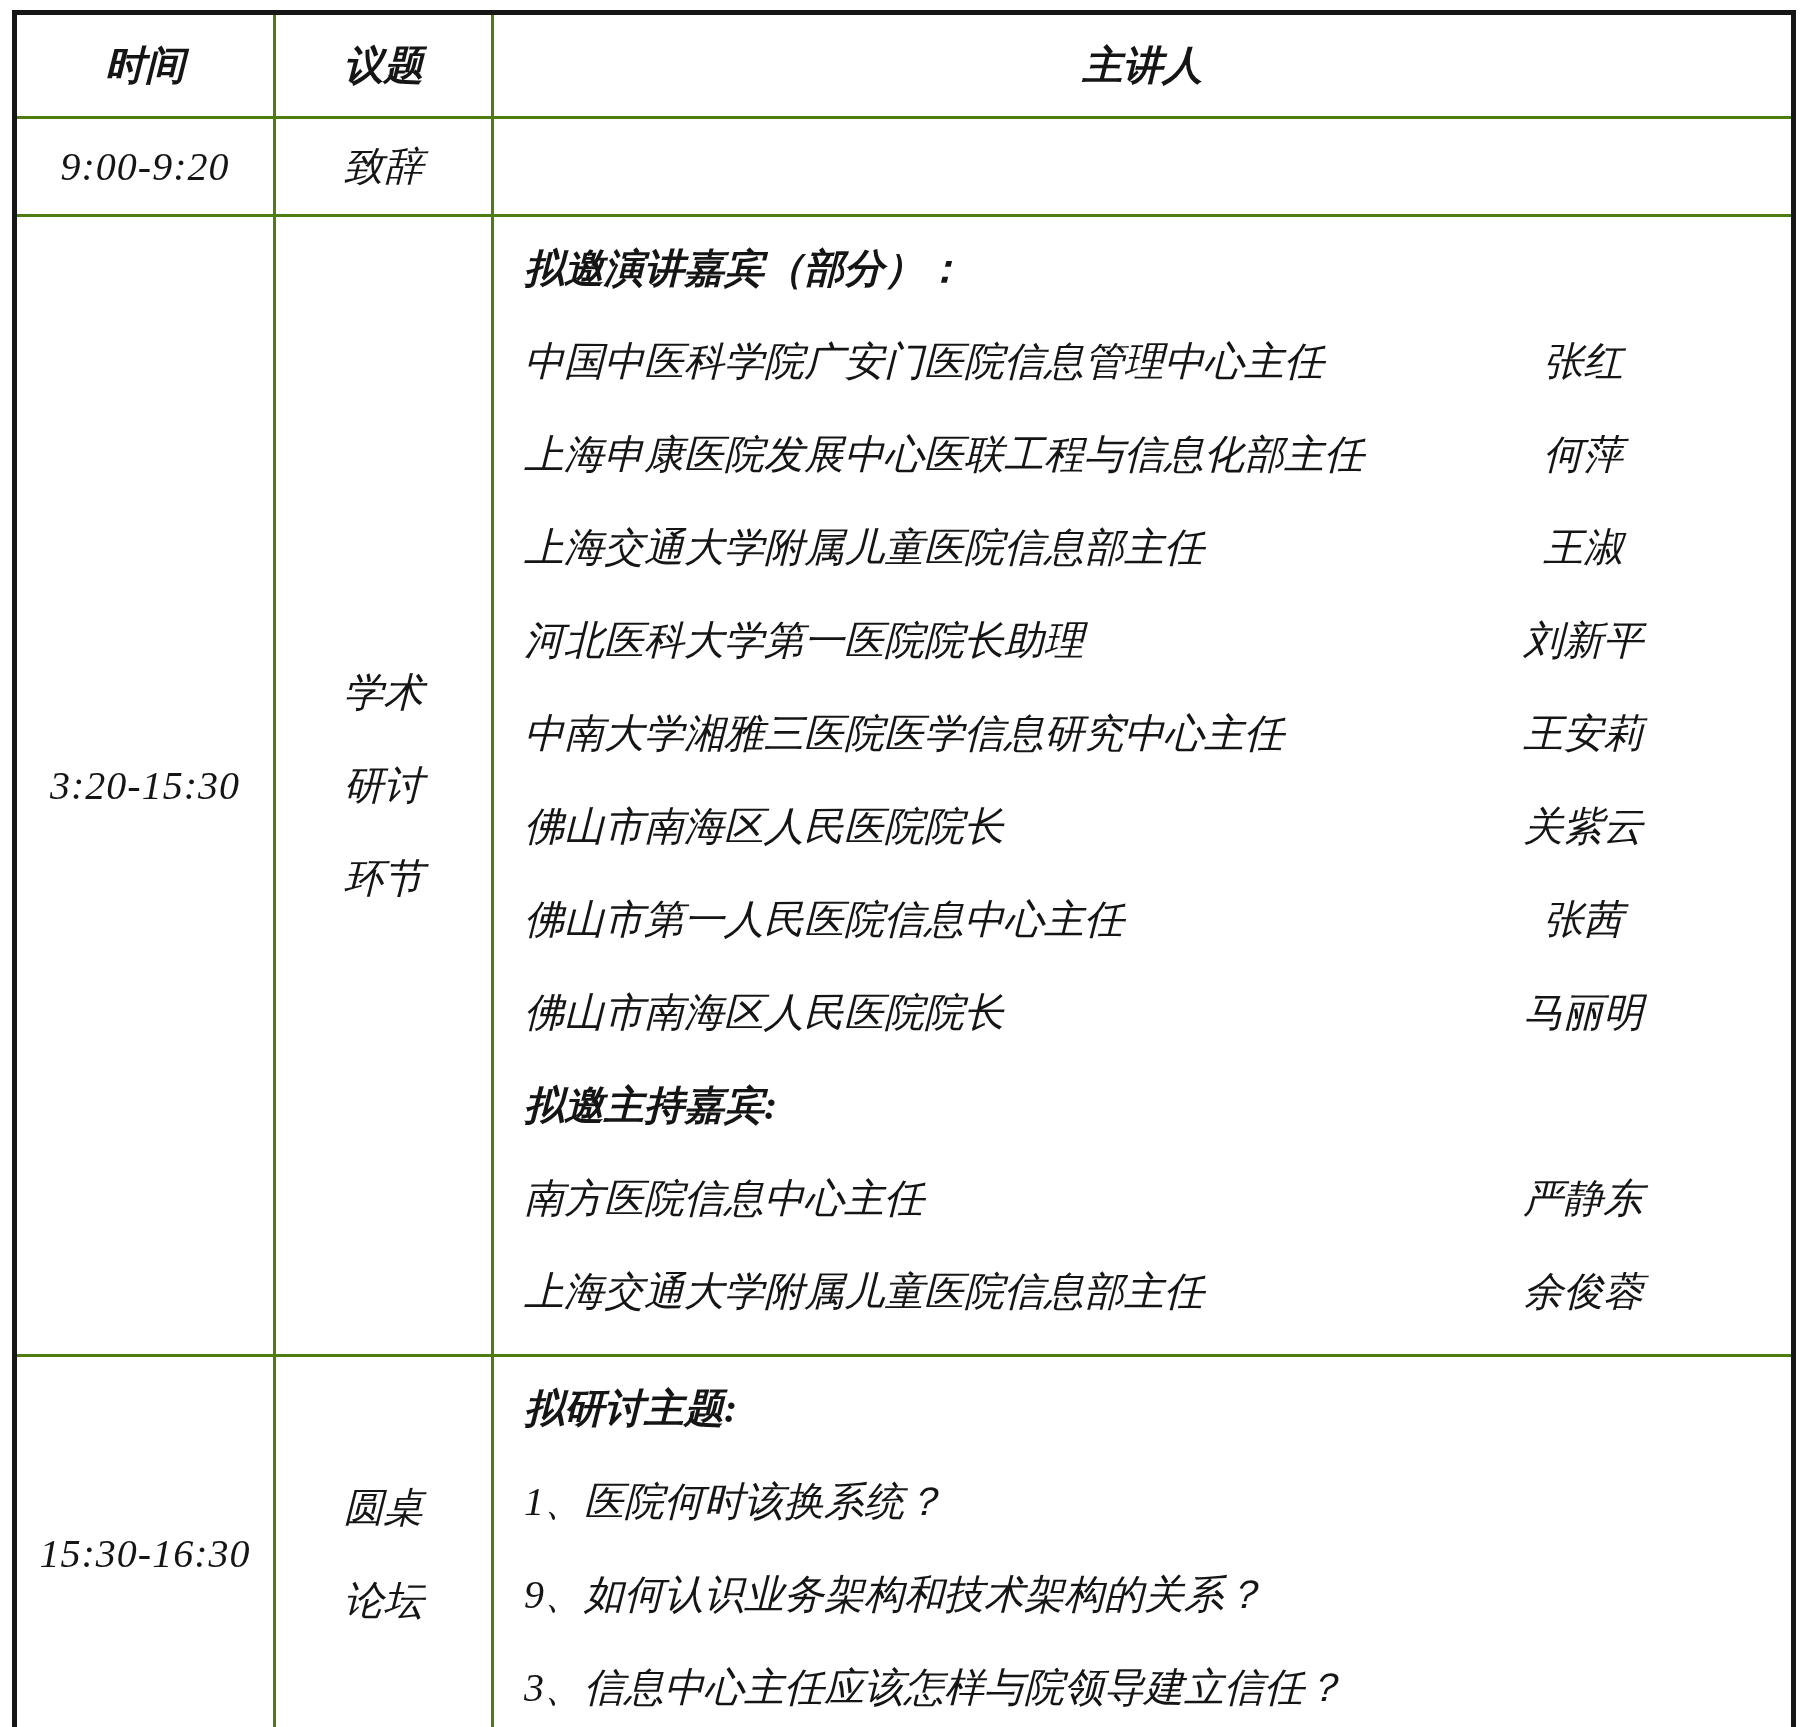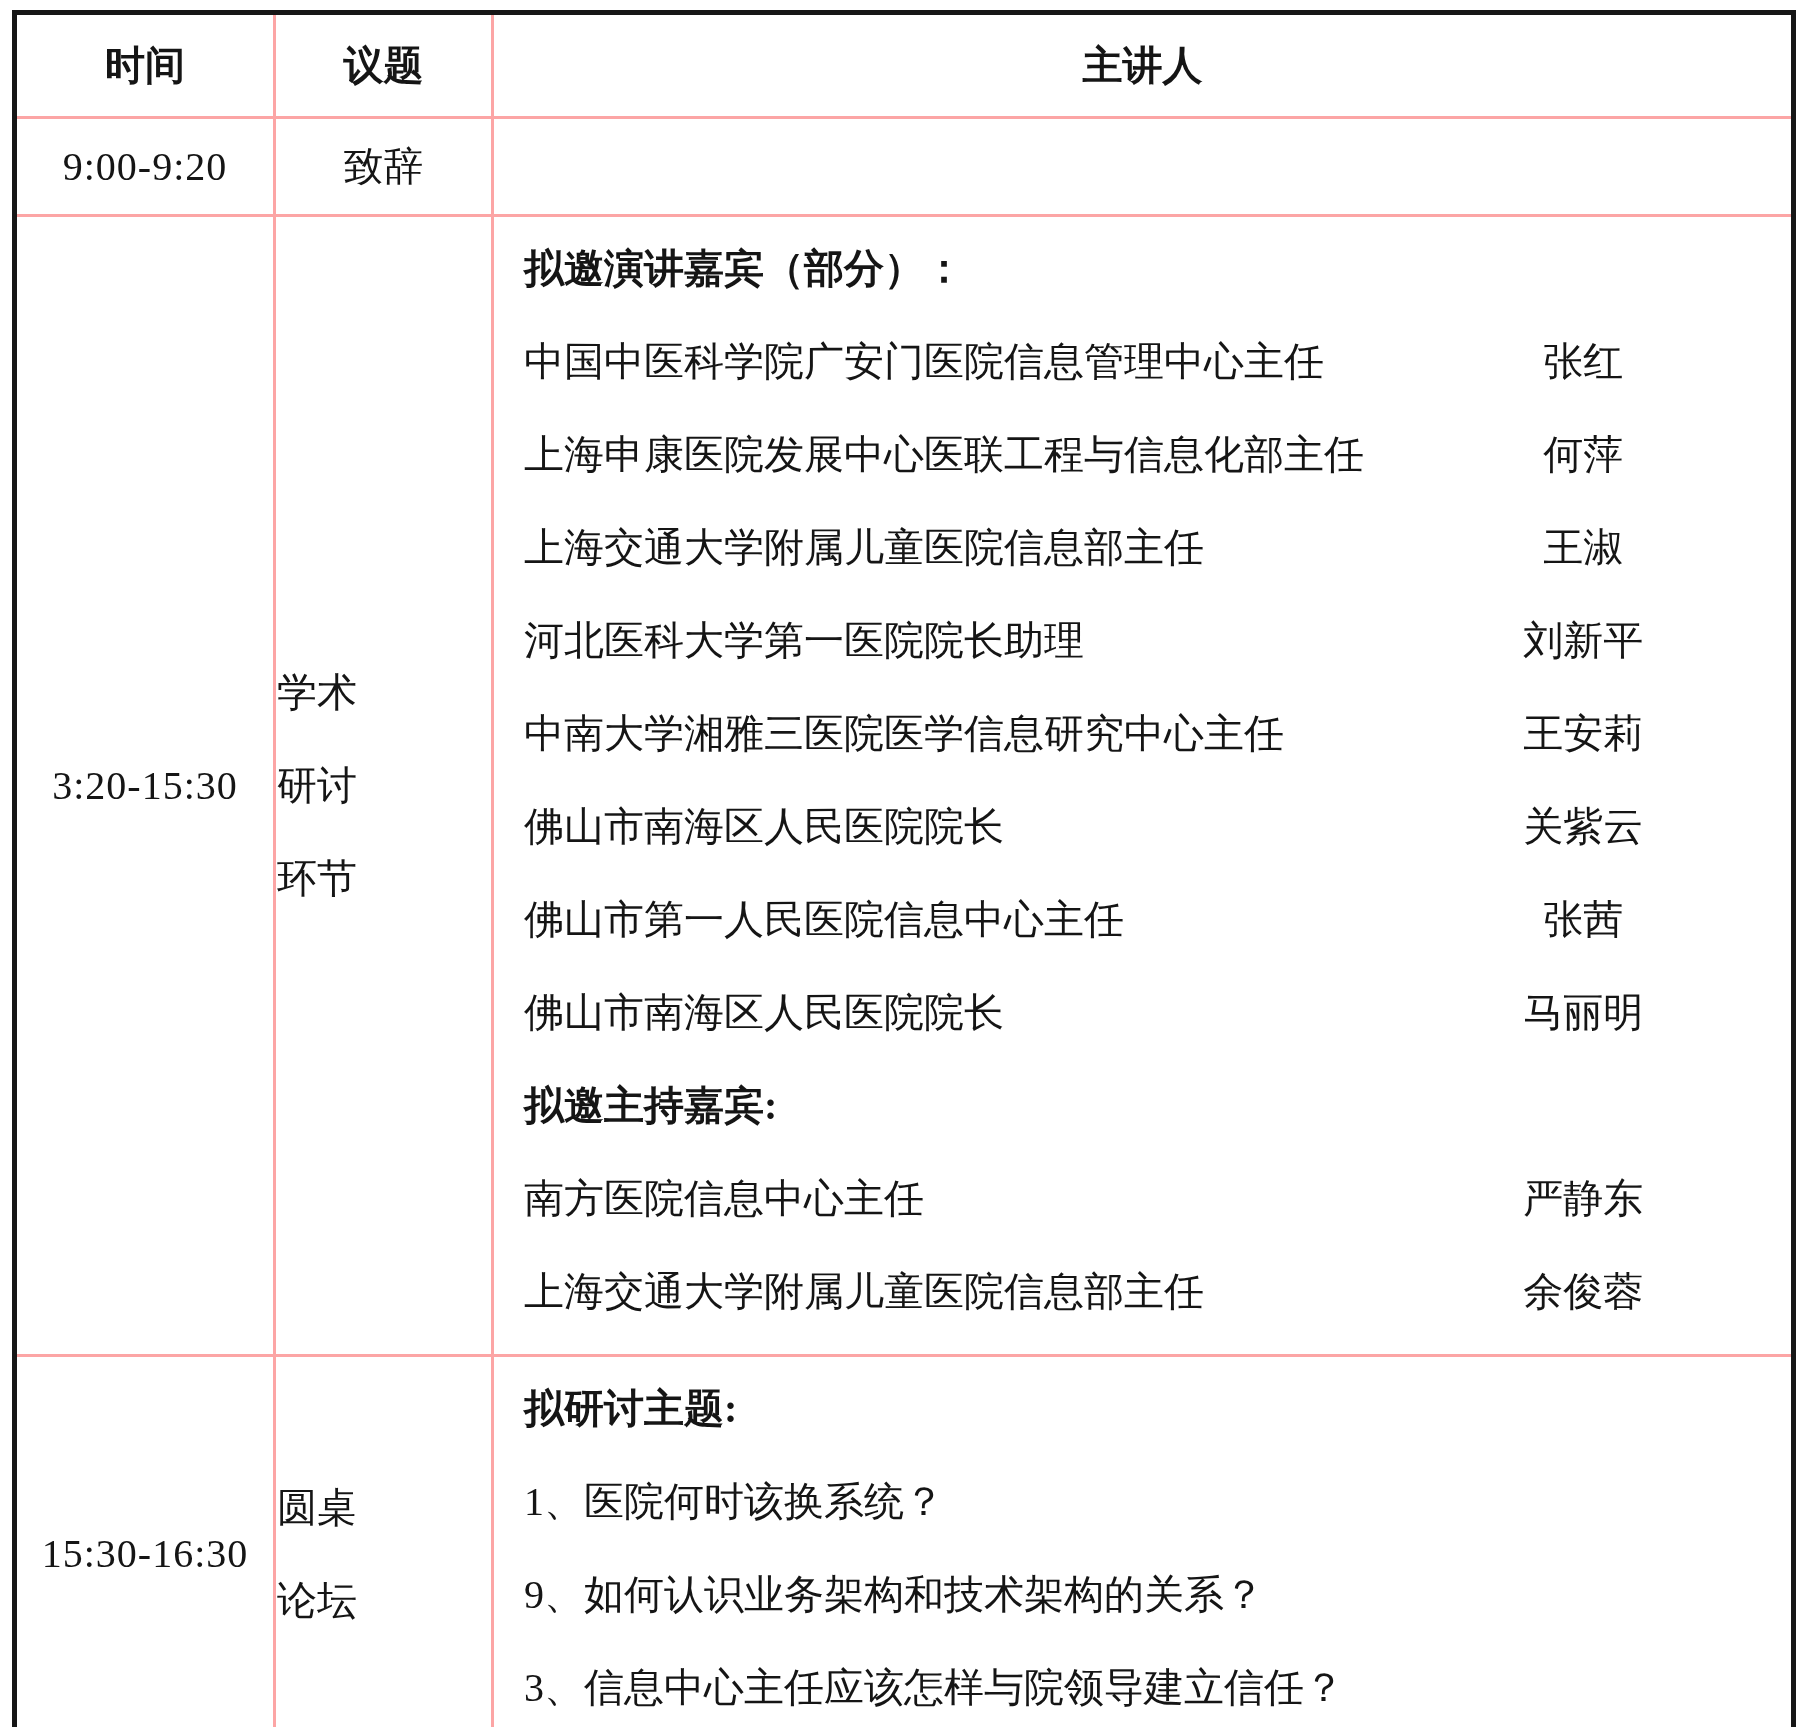--- a/index.html
+++ b/index.html
@@ -21,40 +21,41 @@
     position: absolute;
     left: 12px;
     top: 10px;
     width: 1784px;
     border-collapse: collapse;
     table-layout: fixed;
     border: 5px solid #161616;
     background: #ffffff;
   }
   table.agenda td {
-    border: 3px solid #fca5a5;
+    border: 3px solid #4d7c0f;
     vertical-align: middle;
     font-size: 40px;
+    font-style: italic;
   }
   col.c1 { width: 260px; }
   col.c2 { width: 218px; }
   col.c3 { width: auto; }
 
   tr.r-head td { height: 99px; font-weight: bold; }
   tr.r1 td { height: 93px; }
 
   .center { text-align: center; }
   .time-cell {
     text-align: center;
     font-size: 39px;
     letter-spacing: 1px;
     white-space: nowrap;
   }
 
-  .topic-stack { text-align: left; }
+  .topic-stack { text-align: center; }
   .tline { line-height: 93px; white-space: nowrap; }
 
   td.content-cell { padding: 5px 28px 16px 30px; }
   .line { line-height: 93px; white-space: nowrap; }
   .heading { font-weight: bold; }
   .pair { display: flex; }
   .pair .org { width: 71%; overflow: hidden; }
   .pair .name { flex: 1; text-align: center; }
 </style>
 </head>

